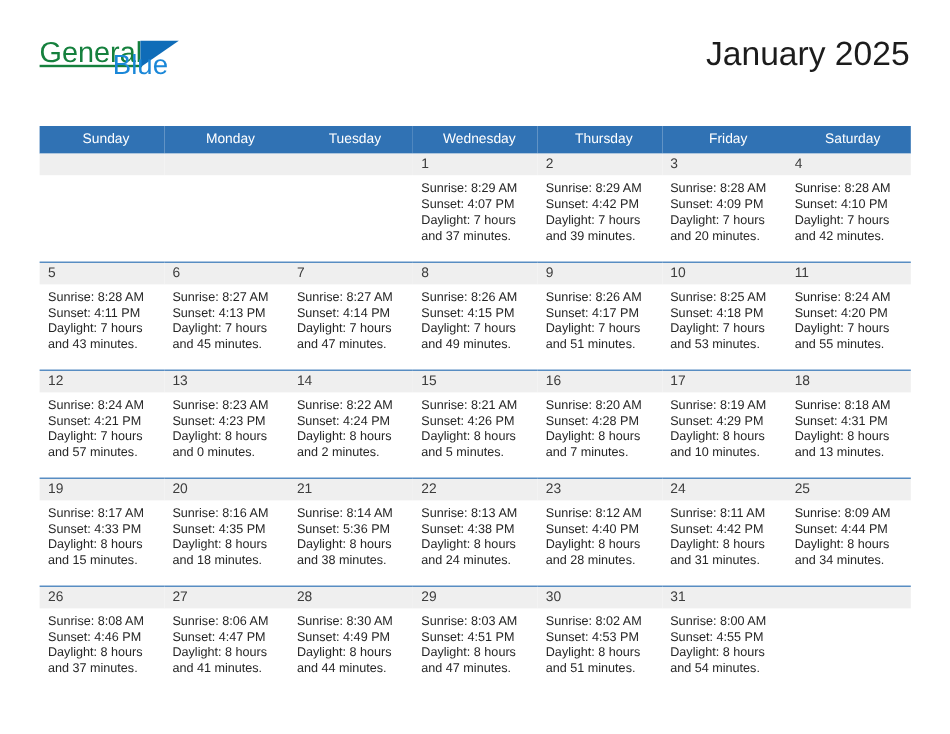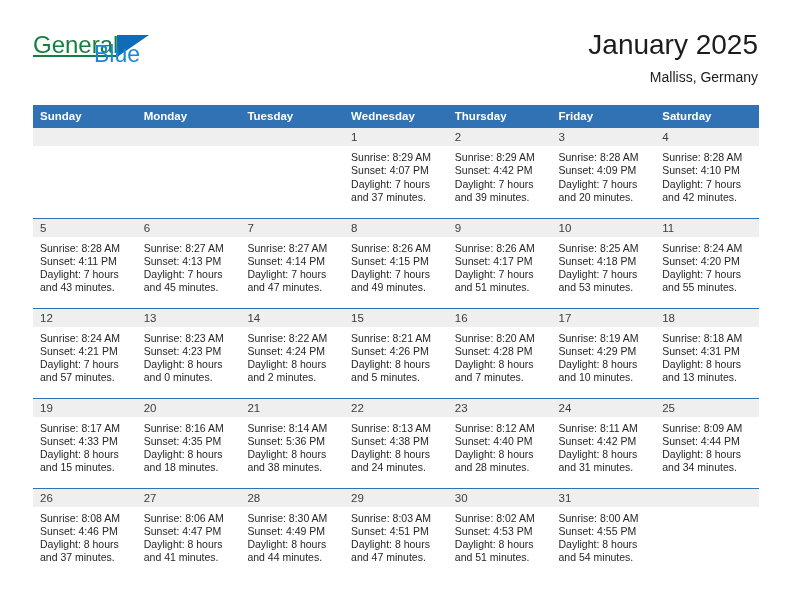--- a/index.html
+++ b/index.html
@@ -99,22 +99,22 @@
   .cal-table {
     width: 726px;
     border-collapse: collapse;
     table-layout: fixed;
   }
 
   .cal-table th {
     background: #3072b4;
     color: #ffffff;
     font-size: 11.5px;
-    font-weight: bold;
-    text-align: left;
+    font-weight: normal;
+    text-align: center;
     padding: 5px 0 6px 7px;
     height: 19px;
     box-sizing: border-box;
   }
 
   .cal-table td {
     vertical-align: top;
     padding: 0;
     border-top: 1.6px solid #3072b4;
     height: 90px;
@@ -156,21 +156,20 @@
 
   <div class="top-bar">
 
     <div class="brand">
       <div class="brand-line1"><span>General</span><span class="brand-tri"></span></div>
       <div class="brand-line2">Blue</div>
     </div>
 
     <div class="title-block">
       <div class="cal-title">January 2025</div>
-      <div class="cal-subtitle">Malliss, Germany</div>
     </div>
 
   </div>
 
   <div class="calendar">
     <table class="cal-table">
       <thead>
         <tr id="weekday-row">
             <th>Sunday</th>
             <th>Monday</th>

